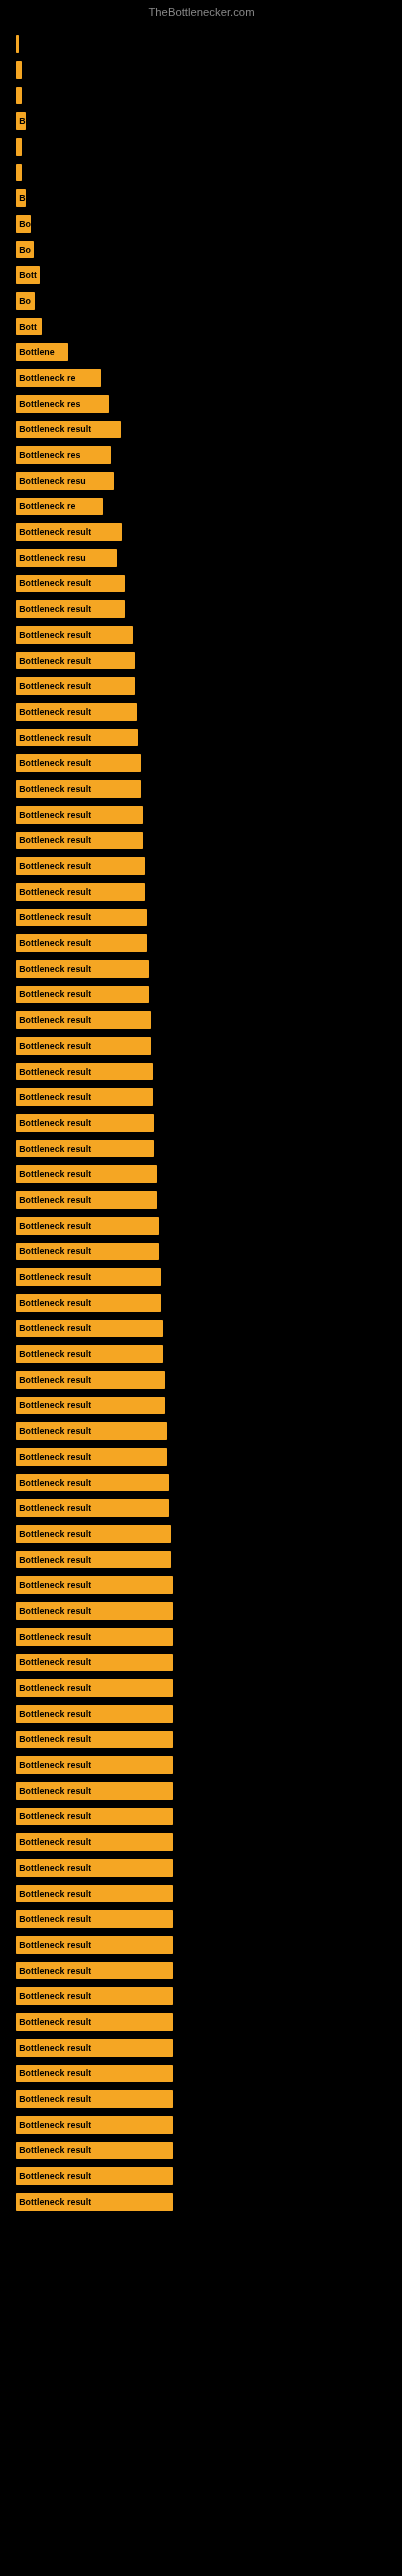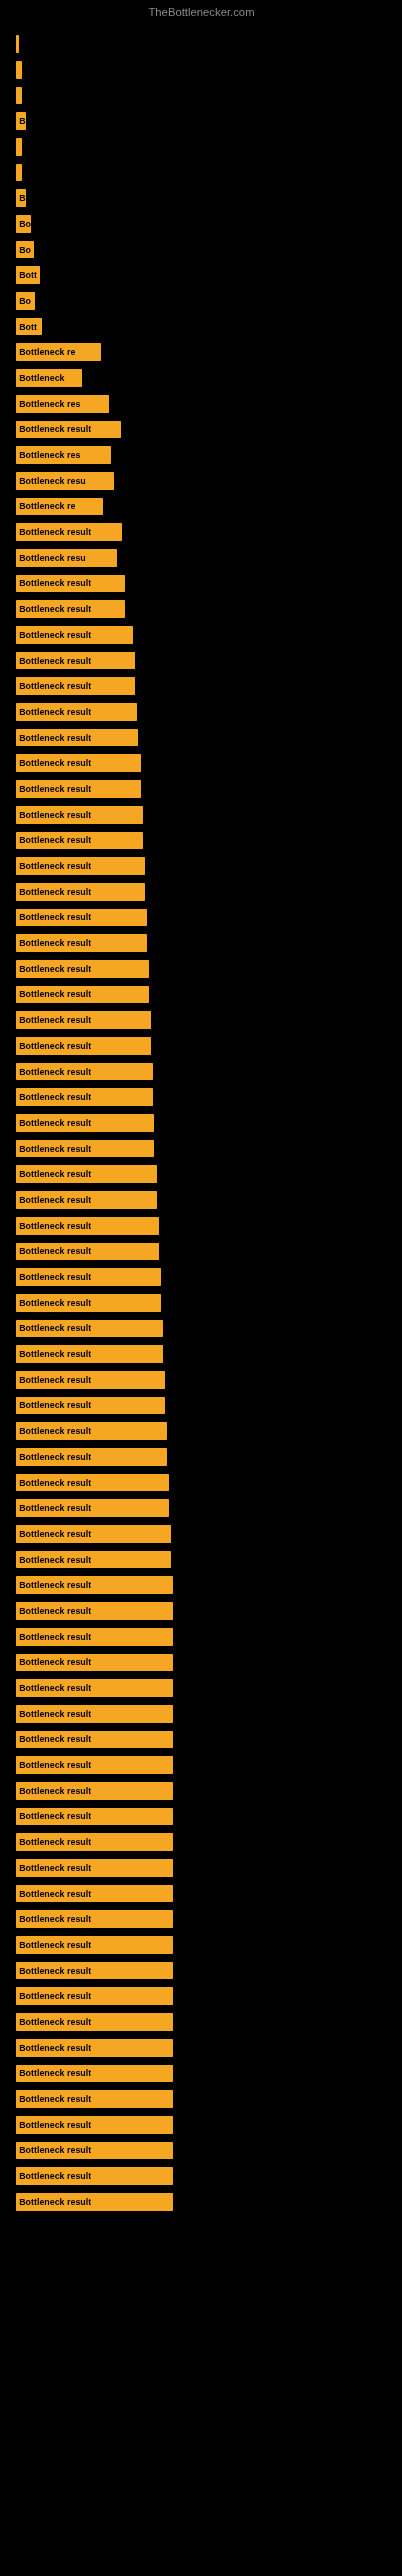--- a/index.html
+++ b/index.html
@@ -107,30 +107,30 @@
       <div class="bar" style="width: 19.3px;">
         <span class="bar-label">Bo</span>
       </div>
     </div>
     <div class="bar-row">
       <div class="bar" style="width: 26px;">
         <span class="bar-label">Bott</span>
       </div>
     </div>
     <div class="bar-row">
+      <div class="bar" style="width: 52px;">
+        <span class="bar-label">Bottlene</span>
+      </div>
+    </div>
+    <div class="bar-row">
       <div class="bar" style="width: 85px;">
         <span class="bar-label">Bottleneck re</span>
       </div>
     </div>
     <div class="bar-row">
-      <div class="bar" style="width: 66px;">
-        <span class="bar-label">Bottleneck</span>
-      </div>
-    </div>
-    <div class="bar-row">
       <div class="bar" style="width: 93px;">
         <span class="bar-label">Bottleneck res</span>
       </div>
     </div>
     <div class="bar-row">
       <div class="bar" style="width: 105px;">
         <span class="bar-label">Bottleneck result</span>
       </div>
     </div>
     <div class="bar-row">

